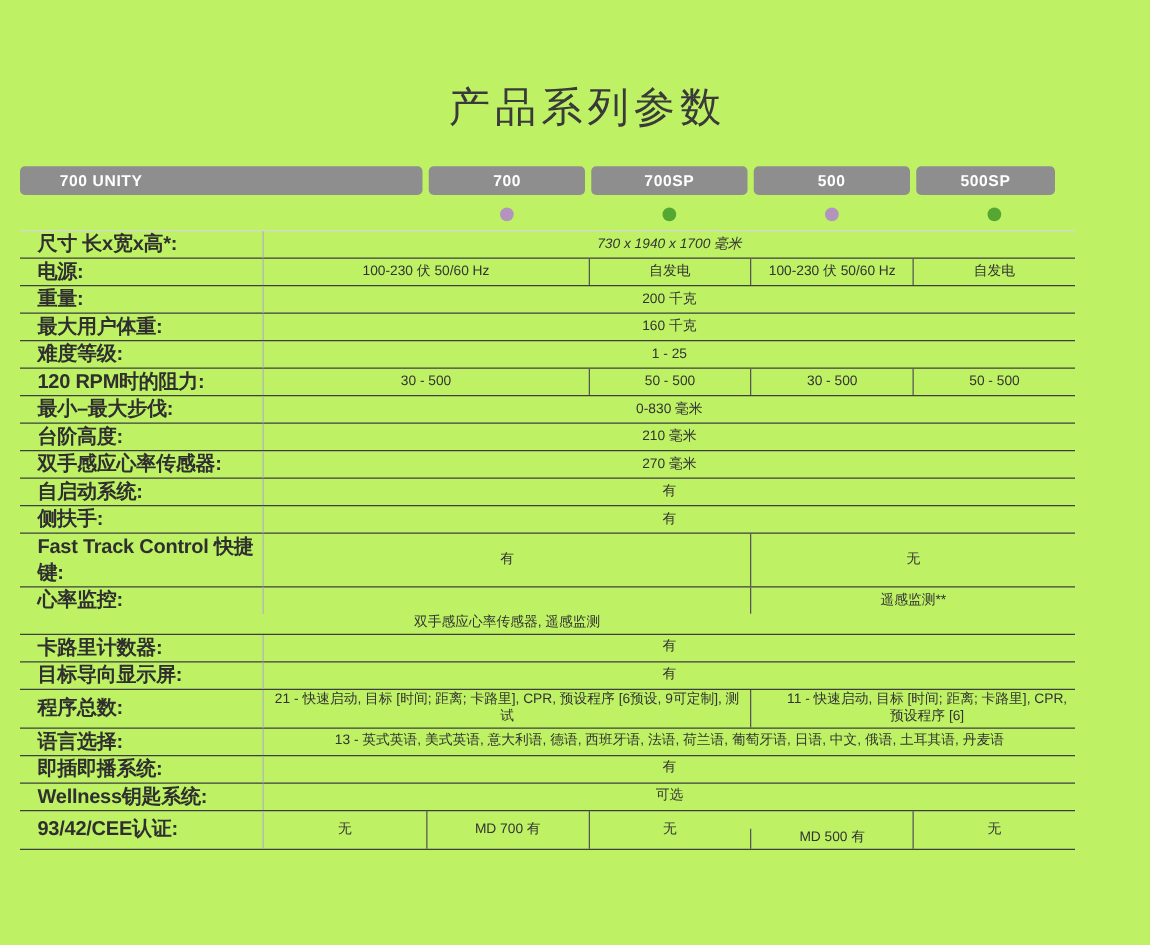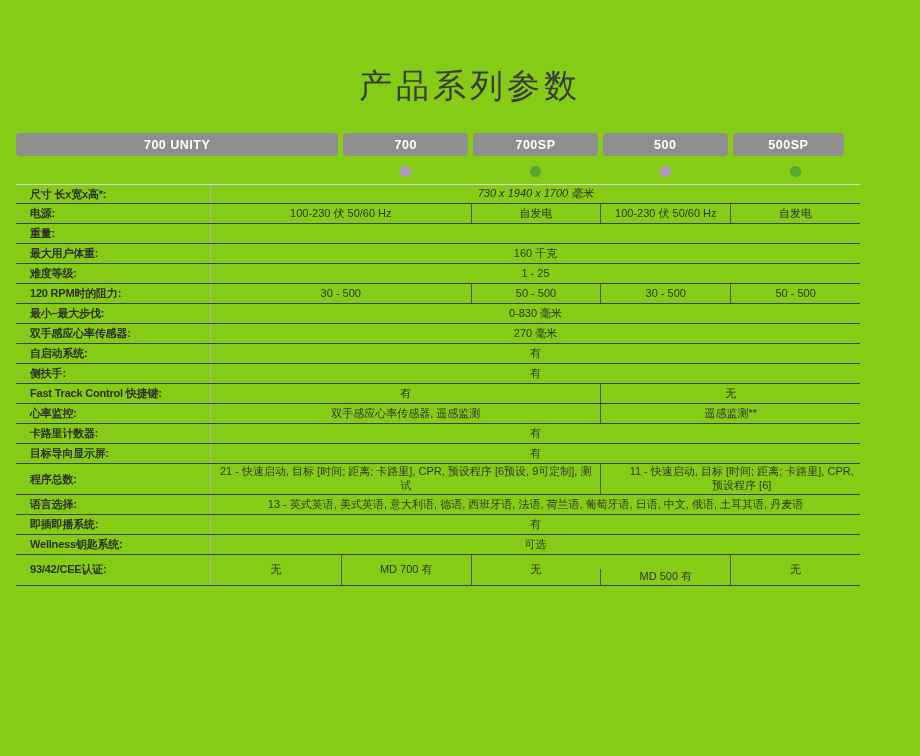--- a/index.html
+++ b/index.html
@@ -1,49 +1,49 @@
 <!DOCTYPE html>
 <html><head>
 <meta charset="utf-8">
 <style>
   * { margin:0; padding:0; box-sizing:border-box; }
   html,body { width:920px; height:756px; background:#ffffff;
               font-family:"Liberation Sans","DejaVu Sans",sans-serif; color:#3c3c3c; }
-  .page { position:relative; width:920px; height:756px; background:#84cc16; overflow:hidden; }
+  .page { position:relative; width:920px; height:756px; background:#bef264; overflow:hidden; }
 
   .page-title { position:absolute; top:64px; left:0; width:940px; text-align:center;
                 font-size:33px; font-weight:400; color:#3a3a3a; letter-spacing:4px; }
 
   .spec-table { position:absolute; left:16px; top:133px; width:844px; }
 
   .grid6 { display:grid; grid-template-columns:195px repeat(5,1fr); }
 
   
   .col-header-row { height:23px; }
   .col-header { background:#8e8e8e; border-radius:4px; color:#ffffff;
                 font-size:12.5px; font-weight:700; letter-spacing:0.5px;
                 display:flex; align-items:center; justify-content:center;
                 margin:0 2.5px; height:23px; }
-  .col-header.first { grid-column:1 / 3; justify-content:center; margin-left:0; }
+  .col-header.first { grid-column:1 / 3; justify-content:flex-start; margin-left:0; }
   .col-header.first .inner { width:129.8px; text-align:center; }
   .col-header.last { margin-right:16px; }
 
   
   .dot-row { height:26px; margin-top:2px; }
   .dot-cell { display:flex; align-items:center; justify-content:center; }
   .dot { width:11px; height:11px; border-radius:50%; }
 
   
   .table-body { width:844px; }
   .spec-row { border-bottom:1px solid #3f3f3f; min-height:20px; }
   .spec-row.first { border-top:1px solid #d6d6d6; }
   .spec-row.tall { min-height:31px; }
   .label-cell { grid-column:1; border-right:1px solid #b3b3b3;
                 display:flex; align-items:center; padding-left:14px;
-                font-size:11px; font-weight:700; color:#2f2f2f; letter-spacing:-0.2px; }
+                font-size:16px; font-weight:700; color:#2f2f2f; letter-spacing:-0.2px; }
   .value-cell { display:flex; align-items:center; justify-content:center;
                 font-size:11px; font-weight:400; color:#333333; text-align:center;
                 line-height:1.25; padding:1px 6px; }
   .value-cell.divided { border-left:1px solid #565656; }
 </style>
 </head>
 <body>
 
 <div class="page">
   <h1 class="page-title">产品系列参数</h1>
@@ -89,20 +89,21 @@
         </div>
         <div class="grid6 spec-row">
           <div class="label-cell">电源:</div>
           <div class="value-cell" style="grid-column: 2 / span 2;">100-230 伏 50/60 Hz</div>
           <div class="value-cell divided" style="grid-column: 4 / span 1;">自发电</div>
           <div class="value-cell divided" style="grid-column: 5 / span 1;">100-230 伏 50/60 Hz</div>
           <div class="value-cell divided" style="grid-column: 6 / span 1;">自发电</div>
         </div>
         <div class="grid6 spec-row">
           <div class="label-cell">重量:</div>
+          <div class="value-cell" style="grid-column: 2 / span 5;">200 千克</div>
         </div>
         <div class="grid6 spec-row">
           <div class="label-cell">最大用户体重:</div>
           <div class="value-cell" style="grid-column: 2 / span 5;">160 千克</div>
         </div>
         <div class="grid6 spec-row">
           <div class="label-cell">难度等级:</div>
           <div class="value-cell" style="grid-column: 2 / span 5;">1 - 25</div>
         </div>
         <div class="grid6 spec-row">
@@ -110,40 +111,44 @@
           <div class="value-cell" style="grid-column: 2 / span 2;">30 - 500</div>
           <div class="value-cell divided" style="grid-column: 4 / span 1;">50 - 500</div>
           <div class="value-cell divided" style="grid-column: 5 / span 1;">30 - 500</div>
           <div class="value-cell divided" style="grid-column: 6 / span 1;">50 - 500</div>
         </div>
         <div class="grid6 spec-row">
           <div class="label-cell">最小–最大步伐:</div>
           <div class="value-cell" style="grid-column: 2 / span 5;">0-830 毫米</div>
         </div>
         <div class="grid6 spec-row">
+          <div class="label-cell">台阶高度:</div>
+          <div class="value-cell" style="grid-column: 2 / span 5;">210 毫米</div>
+        </div>
+        <div class="grid6 spec-row">
           <div class="label-cell">双手感应心率传感器:</div>
           <div class="value-cell" style="grid-column: 2 / span 5;">270 毫米</div>
         </div>
         <div class="grid6 spec-row">
           <div class="label-cell">自启动系统:</div>
           <div class="value-cell" style="grid-column: 2 / span 5;">有</div>
         </div>
         <div class="grid6 spec-row">
           <div class="label-cell">侧扶手:</div>
           <div class="value-cell" style="grid-column: 2 / span 5;">有</div>
         </div>
         <div class="grid6 spec-row">
           <div class="label-cell">Fast Track Control 快捷键:</div>
           <div class="value-cell" style="grid-column: 2 / span 3;">有</div>
           <div class="value-cell divided" style="grid-column: 5 / span 2;">无</div>
         </div>
         <div class="grid6 spec-row">
           <div class="label-cell">心率监控:</div>
+          <div class="value-cell divided" style="grid-column: 5 / span 2;">遥感监测**</div>
           <div class="value-cell" style="grid-column: 2 / span 3;">双手感应心率传感器, 遥感监测</div>
-          <div class="value-cell divided" style="grid-column: 5 / span 2;">遥感监测**</div>
         </div>
         <div class="grid6 spec-row">
           <div class="label-cell">卡路里计数器:</div>
           <div class="value-cell" style="grid-column: 2 / span 5;">有</div>
         </div>
         <div class="grid6 spec-row">
           <div class="label-cell">目标导向显示屏:</div>
           <div class="value-cell" style="grid-column: 2 / span 5;">有</div>
         </div>
         <div class="grid6 spec-row tall">

